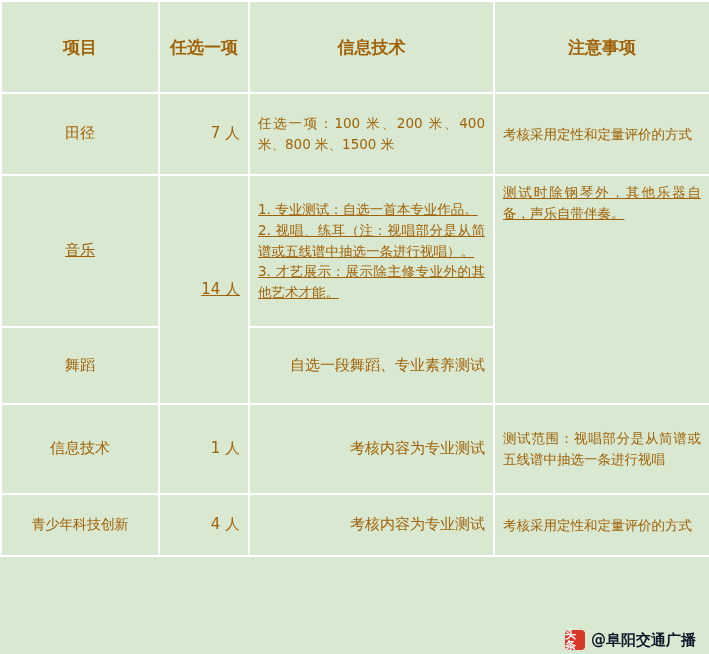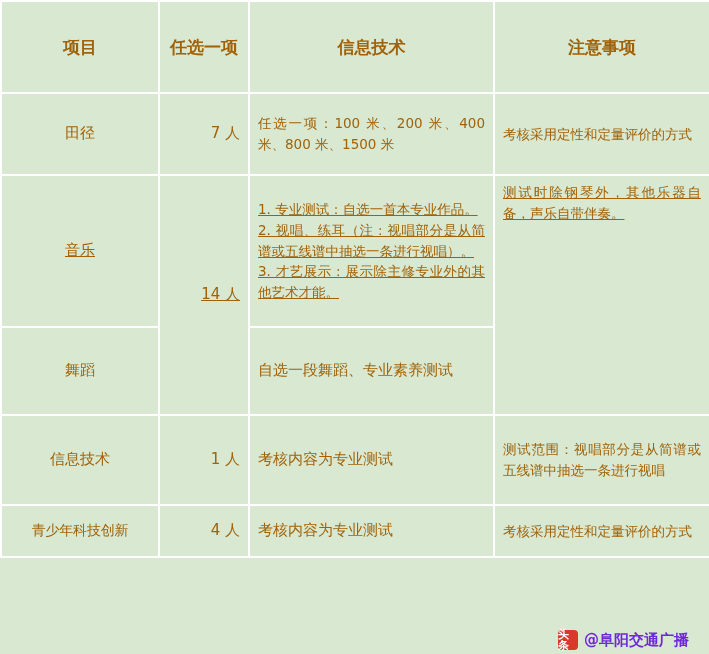--- a/index.html
+++ b/index.html
@@ -39,21 +39,21 @@
   .col-c { width: 245px; }
   .col-d { width: 216px; }
 
   .hdr {
     text-align: center;
     font-size: 17px;
     font-weight: bold;
     height: 92px;
   }
   .cell-center {
-    text-align: left;
+    text-align: right;
     font-size: 15px;
   }
   .cell-just {
     text-align: justify;
     font-size: 13.5px;
   }
   .name-cell {
     text-align: center;
     font-size: 15px;
     border-radius: 29px;
@@ -61,30 +61,30 @@
   .name-cell.small {
     font-size: 14px;
     letter-spacing: -0.2px;
   }
   .num-cell {
     text-align: right;
     font-size: 15px;
   }
   .row-track td { height: 82px; }
   .row-music td { height: 152px; text-decoration: underline; }
-  .row-dance td { height: 88px; }
+  .row-dance td { height: 77px; }
   .row-info td { height: 90px; }
-  .row-inno td { height: 52px; }
+  .row-inno td { height: 62px; }
 
   .multiline { white-space: pre-line; }
 
   
   .watermark {
     position: absolute;
-    right: 20px;
+    right: 13px;
     bottom: 4px;
     display: flex;
     align-items: center;
     gap: 6px;
     font-size: 15px;
     color: #3a3a3a;
     font-weight: bold;
     background: transparent;
   }
   .tt-logo {
@@ -93,21 +93,21 @@
     border-radius: 4px;
     background: #d8392b;
     color: #ffffff;
     font-size: 11px;
     font-weight: bold;
     display: flex;
     align-items: center;
     justify-content: center;
     line-height: 1;
   }
-  .wm-text { color: #6d28d9; font-weight: bold; }
+  .wm-text { color: #0f172a; font-weight: bold; }
 </style>
 </head>
 <body>
 
 <div id="sheet">
 
   <table class="grid">
     <colgroup>
       <col class="col-a">
         <col class="col-b">

